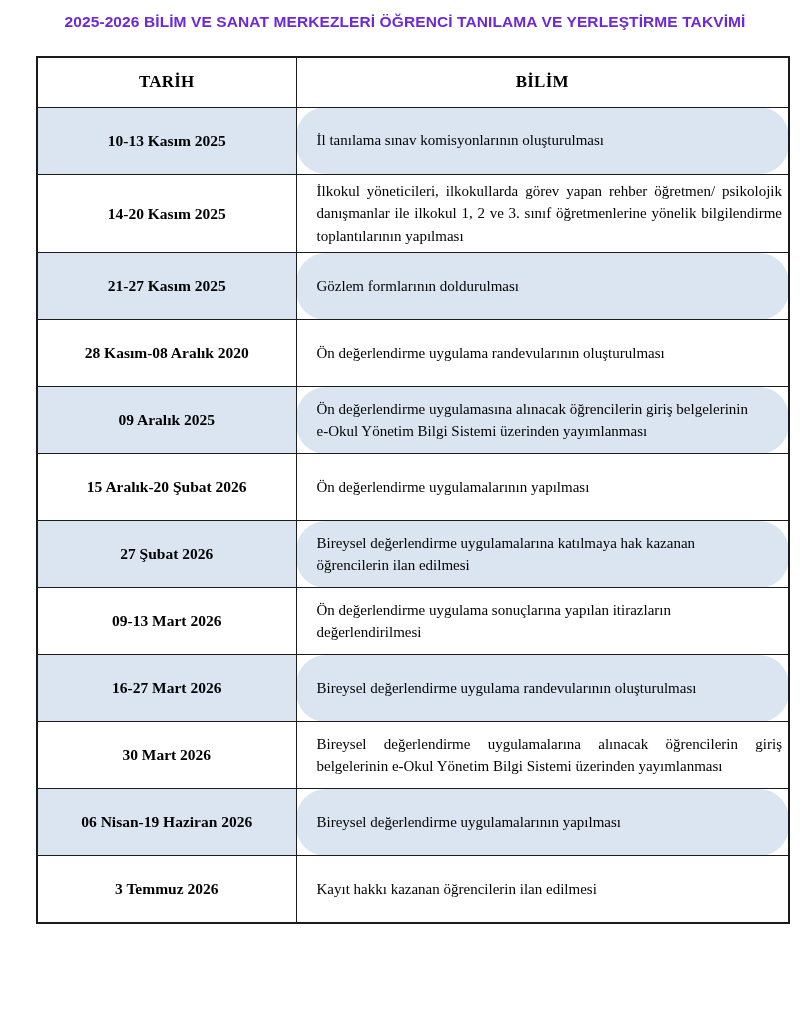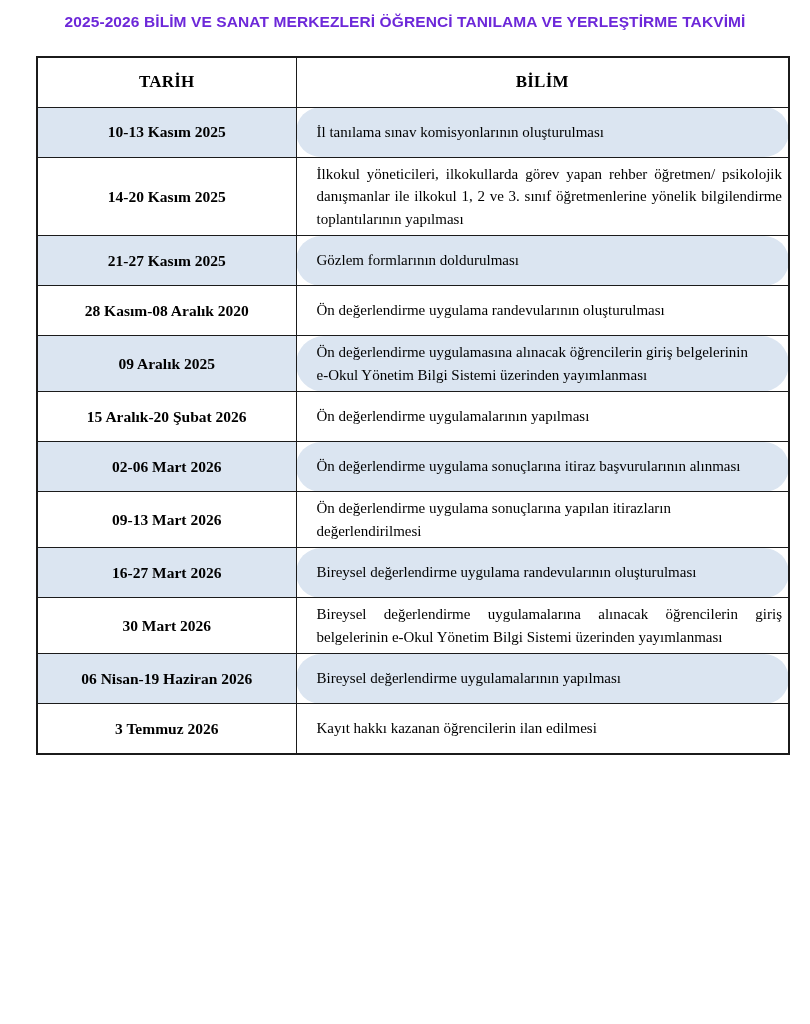--- a/index.html
+++ b/index.html
@@ -50,21 +50,21 @@
     height: 50px;
     font-size: 17px;
     font-weight: bold;
     text-align: center;
     vertical-align: middle;
     background: #ffffff;
     letter-spacing: 0.2px;
   }
 
   tbody td {
-    height: 50px;
+    height: 67px;
     vertical-align: middle;
     font-size: 15px;
     line-height: 1.5;
   }
 
   tbody td.tarih {
     text-align: center;
     font-weight: bold;
     font-size: 15.5px;
     padding: 4px 6px;
@@ -130,25 +130,26 @@
     <td class="tarih">09 Aralık 2025</td>
     <td class="islem">Ön değerlendirme uygulamasına alınacak öğrencilerin giriş belgelerinin
 e-Okul Yönetim Bilgi Sistemi üzerinden yayımlanması</td>
   </tr>
 
   <tr>
     <td class="tarih">15 Aralık-20 Şubat 2026</td>
     <td class="islem">Ön değerlendirme uygulamalarının yapılması</td>
   </tr>
 
+  <tr>
+    <td class="tarih">27 Şubat 2026</td>
+    <td class="islem">Bireysel değerlendirme uygulamalarına katılmaya hak kazanan
+öğrencilerin ilan edilmesi</td>
+  </tr>
 
-  <tr>
-    <td class="tarih">02-06 Mart 2026</td>
-    <td class="islem">Ön değerlendirme uygulama sonuçlarına itiraz başvurularının alınması</td>
-  </tr>
 
   <tr>
     <td class="tarih">09-13 Mart 2026</td>
     <td class="islem">Ön değerlendirme uygulama sonuçlarına yapılan itirazların
 değerlendirilmesi</td>
   </tr>
 
   <tr>
     <td class="tarih">16-27 Mart 2026</td>
     <td class="islem">Bireysel değerlendirme uygulama randevularının oluşturulması</td>

